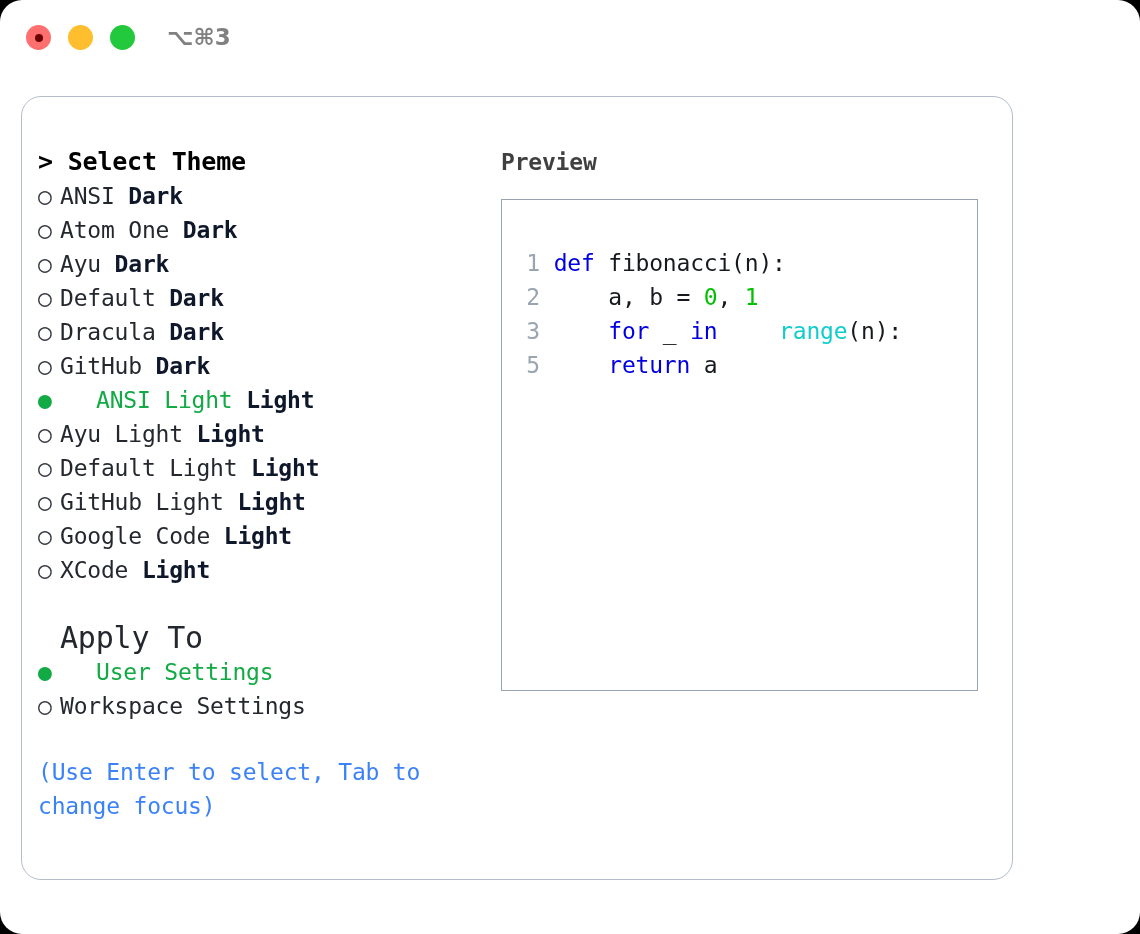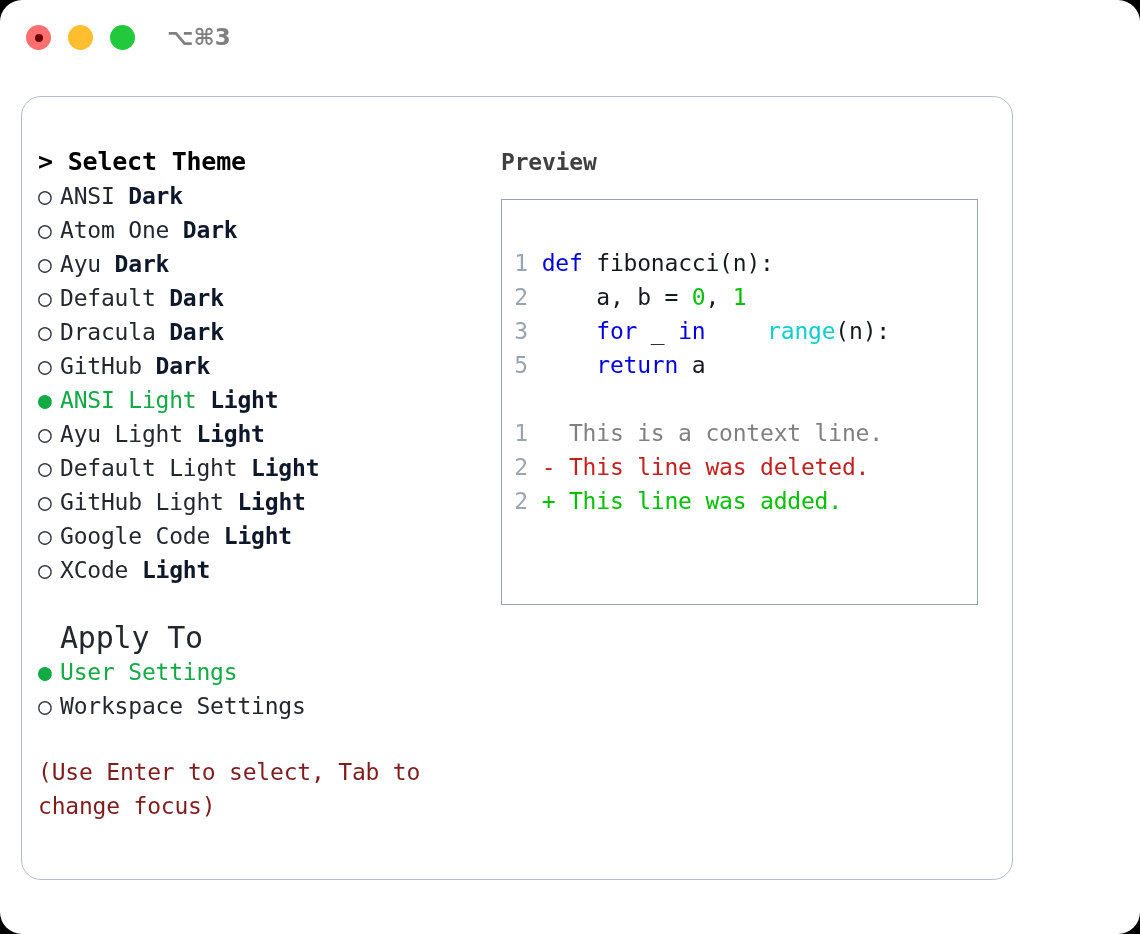--- a/index.html
+++ b/index.html
@@ -126,38 +126,38 @@
     width: 22px;
     flex: 0 0 22px;
     font-size: 23px;
     line-height: 34px;
     text-align: left;
     color: #3a3f47;
   }
   .radio.on { color: #11aa44; }
 
   .theme-name       { color: #24282e; text-align: right; }
-  .theme-row.sel .theme-name { color: #11aa44; }
+  .theme-row.sel .theme-name { color: #11aa44; margin-left: 36px; }
   .theme-variant    { color: #0f172a; font-weight: bold; }
   .sp { color: transparent; }
 
   .apply-header {
     margin-top: 34px;
     font-size: 30px;
     color: #24282e;
     line-height: 34px;
     padding-left: 22px;
     white-space: pre;
     letter-spacing: -0.2px;
   }
 
   .hint {
     margin-top: 32px;
     font-size: 23px;
-    color: #7f1d1d;
+    color: #3b82f6;
     line-height: 34px;
     width: 410px;
     letter-spacing: -0.2px;
   }
 
   
   .right-col {
     position: absolute;
     left: 479px;
     top: 48px;
@@ -168,25 +168,25 @@
     font-size: 23px;
     font-weight: bold;
     color: #404040;
     line-height: 34px;
     letter-spacing: -0.2px;
   }
 
   .preview-box {
     margin-top: 20px;
     width: 477px;
-    height: 406px;
+    height: 492px;
     border: 1.6px solid #98a3b2;
     box-sizing: border-box;
     background: #ffffff;
-    padding: 46px 0 0 12px;
+    padding: 46px 0 0 24px;
   }
 
   .code-line {
     font-size: 23px;
     line-height: 34px;
     white-space: pre;
     letter-spacing: -0.2px;
   }
   .ln {
     color: #9aa5b1;
@@ -255,23 +255,18 @@
         <div class="preview-title">Preview</div>
 
         <div class="preview-box">
           <div id="code-block">
               <div class="code-line"><span class="ln">1</span><span class="plain"> </span><span class="kw">def</span><span class="plain"> fibonacci(n):</span></div>
               <div class="code-line"><span class="ln">2</span><span class="plain">     a, b = </span><span class="num">0</span><span class="plain">, </span><span class="num">1</span></div>
               <div class="code-line"><span class="ln">3</span><span class="plain">     </span><span class="kw">for</span><span class="plain"> _ </span><span class="kw">in</span><span class="plain"> </span><span class="fn">range</span><span class="plain">(n):</span></div>
               <div class="code-line"><span class="ln">5</span><span class="plain">     </span><span class="kw">return</span><span class="plain"> a</span></div>
             </div>
           <div class="gap"></div>
-          <div id="diff-block">
-              <div class="code-line"><span class="ln">1</span><span class="diff-ctx">  </span><span class="diff-ctx"> This is a context line.</span></div>
-              <div class="code-line"><span class="ln">2</span><span class="diff-del"> -</span><span class="diff-del"> This line was deleted.</span></div>
-              <div class="code-line"><span class="ln">2</span><span class="diff-add"> +</span><span class="diff-add"> This line was added.</span></div>
-            </div>
         </div>
       </div>
 
     </div>
   </div>
 </div>
 
 </body></html>

